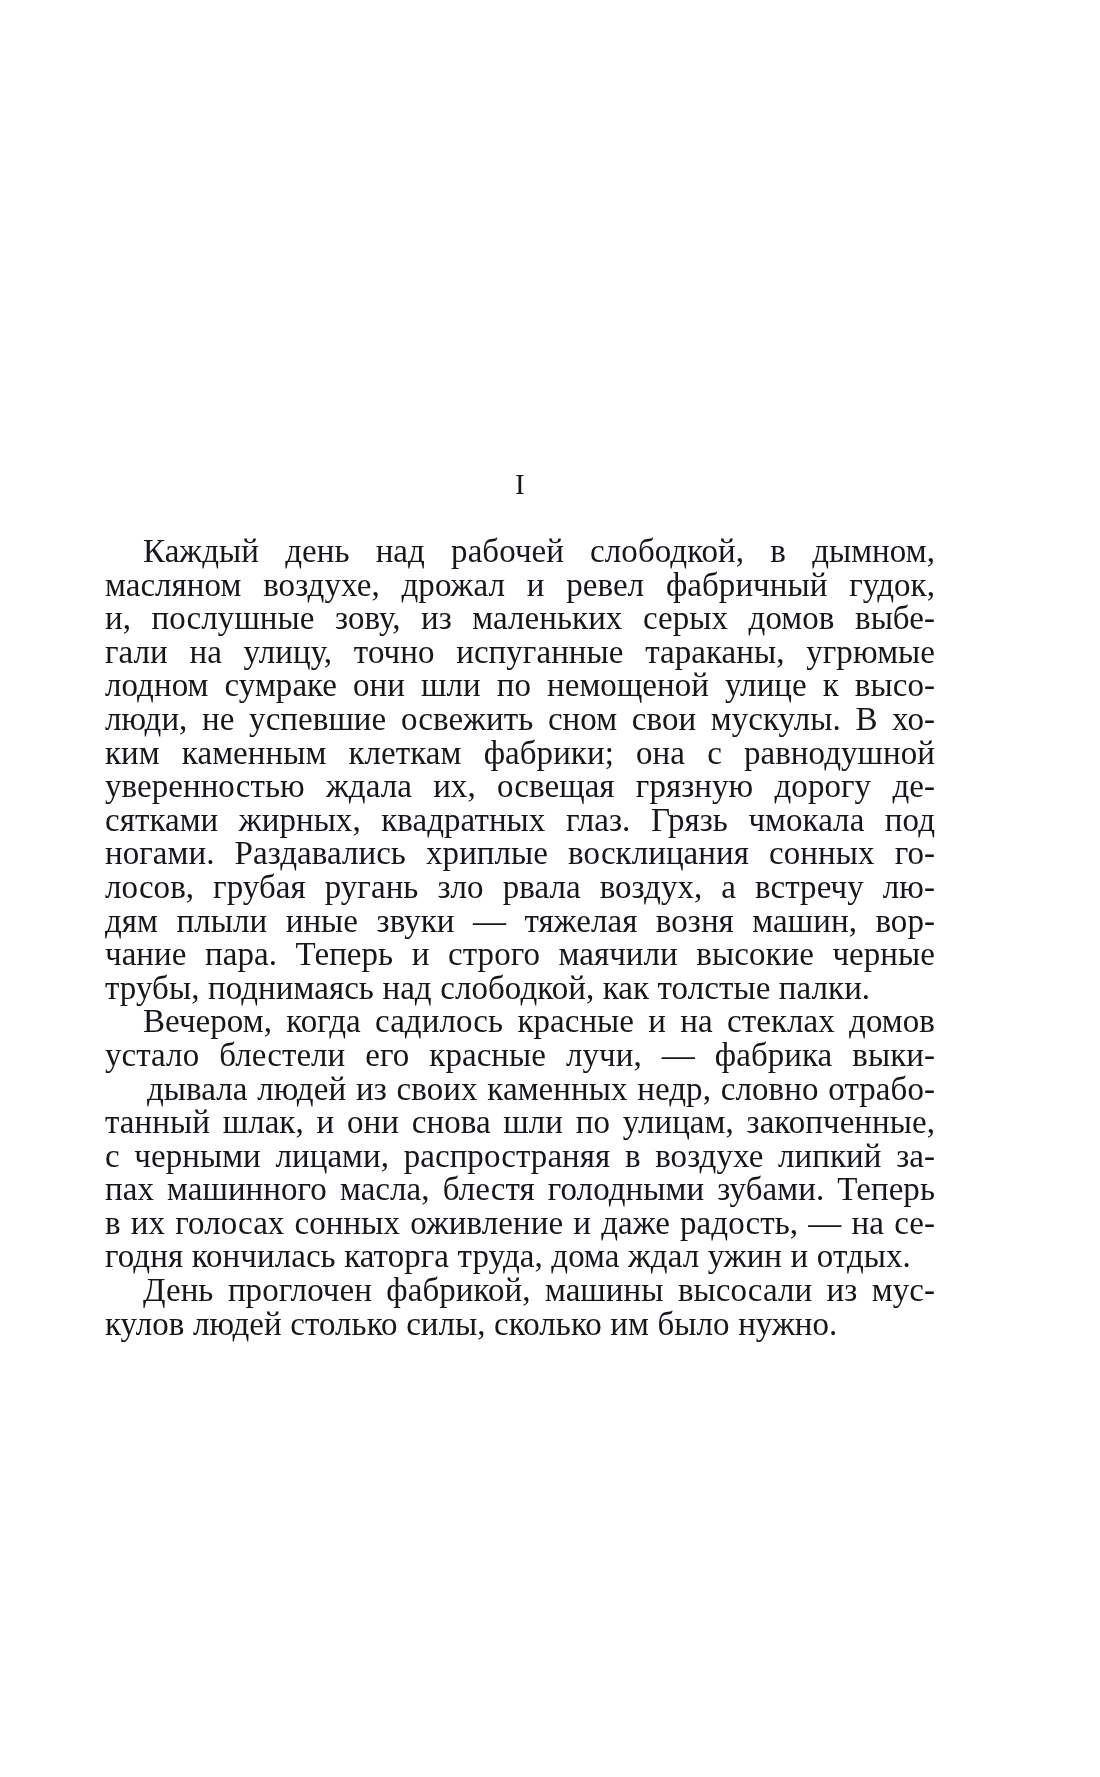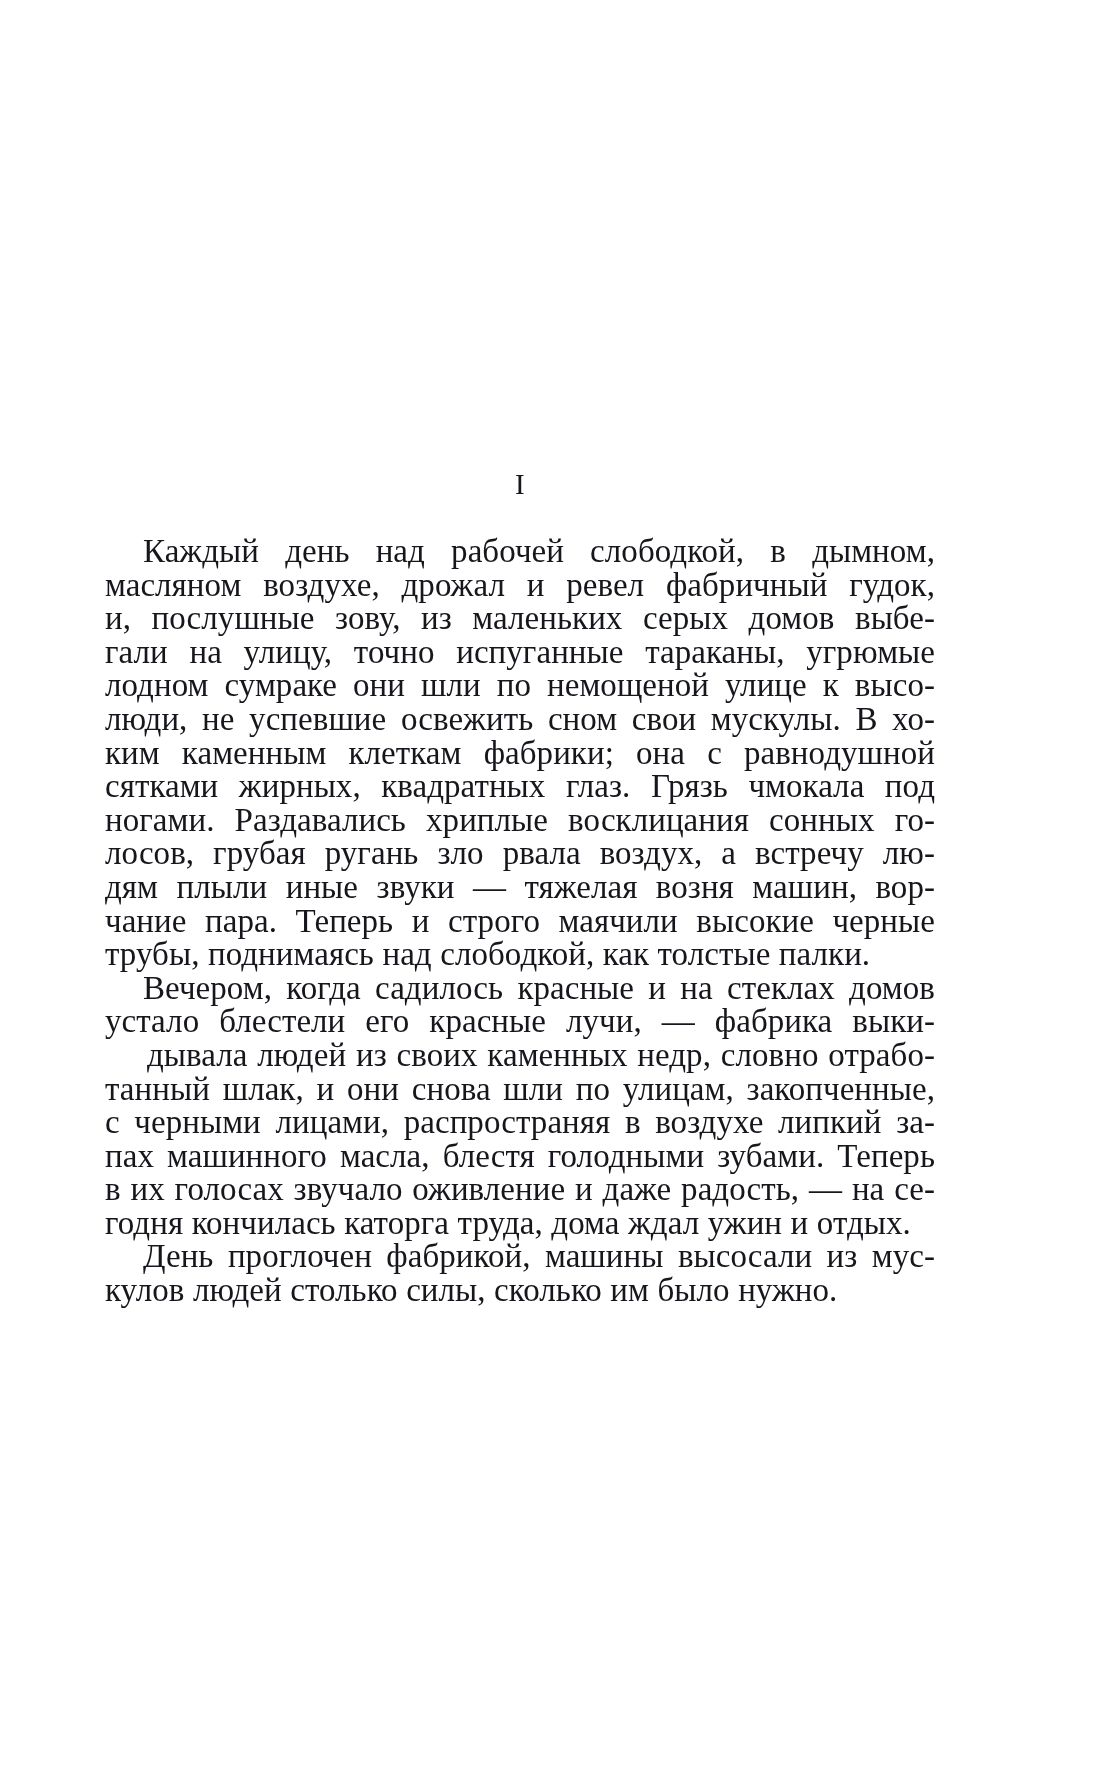--- a/index.html
+++ b/index.html
@@ -105,20 +105,23 @@
           <span class="ln" style="white-space: normal;">
             <span class="ln-inner">лодном сумраке они шли по немощеной улице к высо-</span>
           </span>
           <span class="ln" style="white-space: normal;">
             <span class="ln-inner">люди, не успевшие освежить сном свои мускулы. В хо-</span>
           </span>
           <span class="ln" style="white-space: normal;">
             <span class="ln-inner">ким каменным клеткам фабрики; она с равнодушной</span>
           </span>
           <span class="ln" style="white-space: normal;">
+            <span class="ln-inner">уверенностью ждала их, освещая грязную дорогу де-</span>
+          </span>
+          <span class="ln" style="white-space: normal;">
             <span class="ln-inner">сятками жирных, квадратных глаз. Грязь чмокала под</span>
           </span>
           <span class="ln" style="white-space: normal;">
             <span class="ln-inner">ногами. Раздавались хриплые восклицания сонных го-</span>
           </span>
           <span class="ln" style="white-space: normal;">
             <span class="ln-inner">лосов, грубая ругань зло рвала воздух, а встречу лю-</span>
           </span>
           <span class="ln" style="white-space: normal;">
             <span class="ln-inner">дям плыли иные звуки — тяжелая возня машин, вор-</span>
@@ -144,21 +147,21 @@
           <span class="ln" style="white-space: normal;">
             <span class="ln-inner">танный шлак, и они снова шли по улицам, закопченные,</span>
           </span>
           <span class="ln" style="white-space: normal;">
             <span class="ln-inner">с черными лицами, распространяя в воздухе липкий за-</span>
           </span>
           <span class="ln" style="white-space: normal;">
             <span class="ln-inner">пах машинного масла, блестя голодными зубами. Теперь</span>
           </span>
           <span class="ln" style="white-space: normal;">
-            <span class="ln-inner">в их голосах звучало оживление и даже радость, — на се-</span>
+            <span class="ln-inner">в их голосах сонных оживление и даже радость, — на се-</span>
           </span>
           <span class="ln ln-end">годня кончилась каторга труда, дома ждал ужин и отдых.</span>
         </span>
     </div>
 
     <div class="body-par">
       <span class="lines">
           <span class="ln ln-indent" style="white-space: normal;">
             <span class="ln-inner">День проглочен фабрикой, машины высосали из мус-</span>
           </span>

